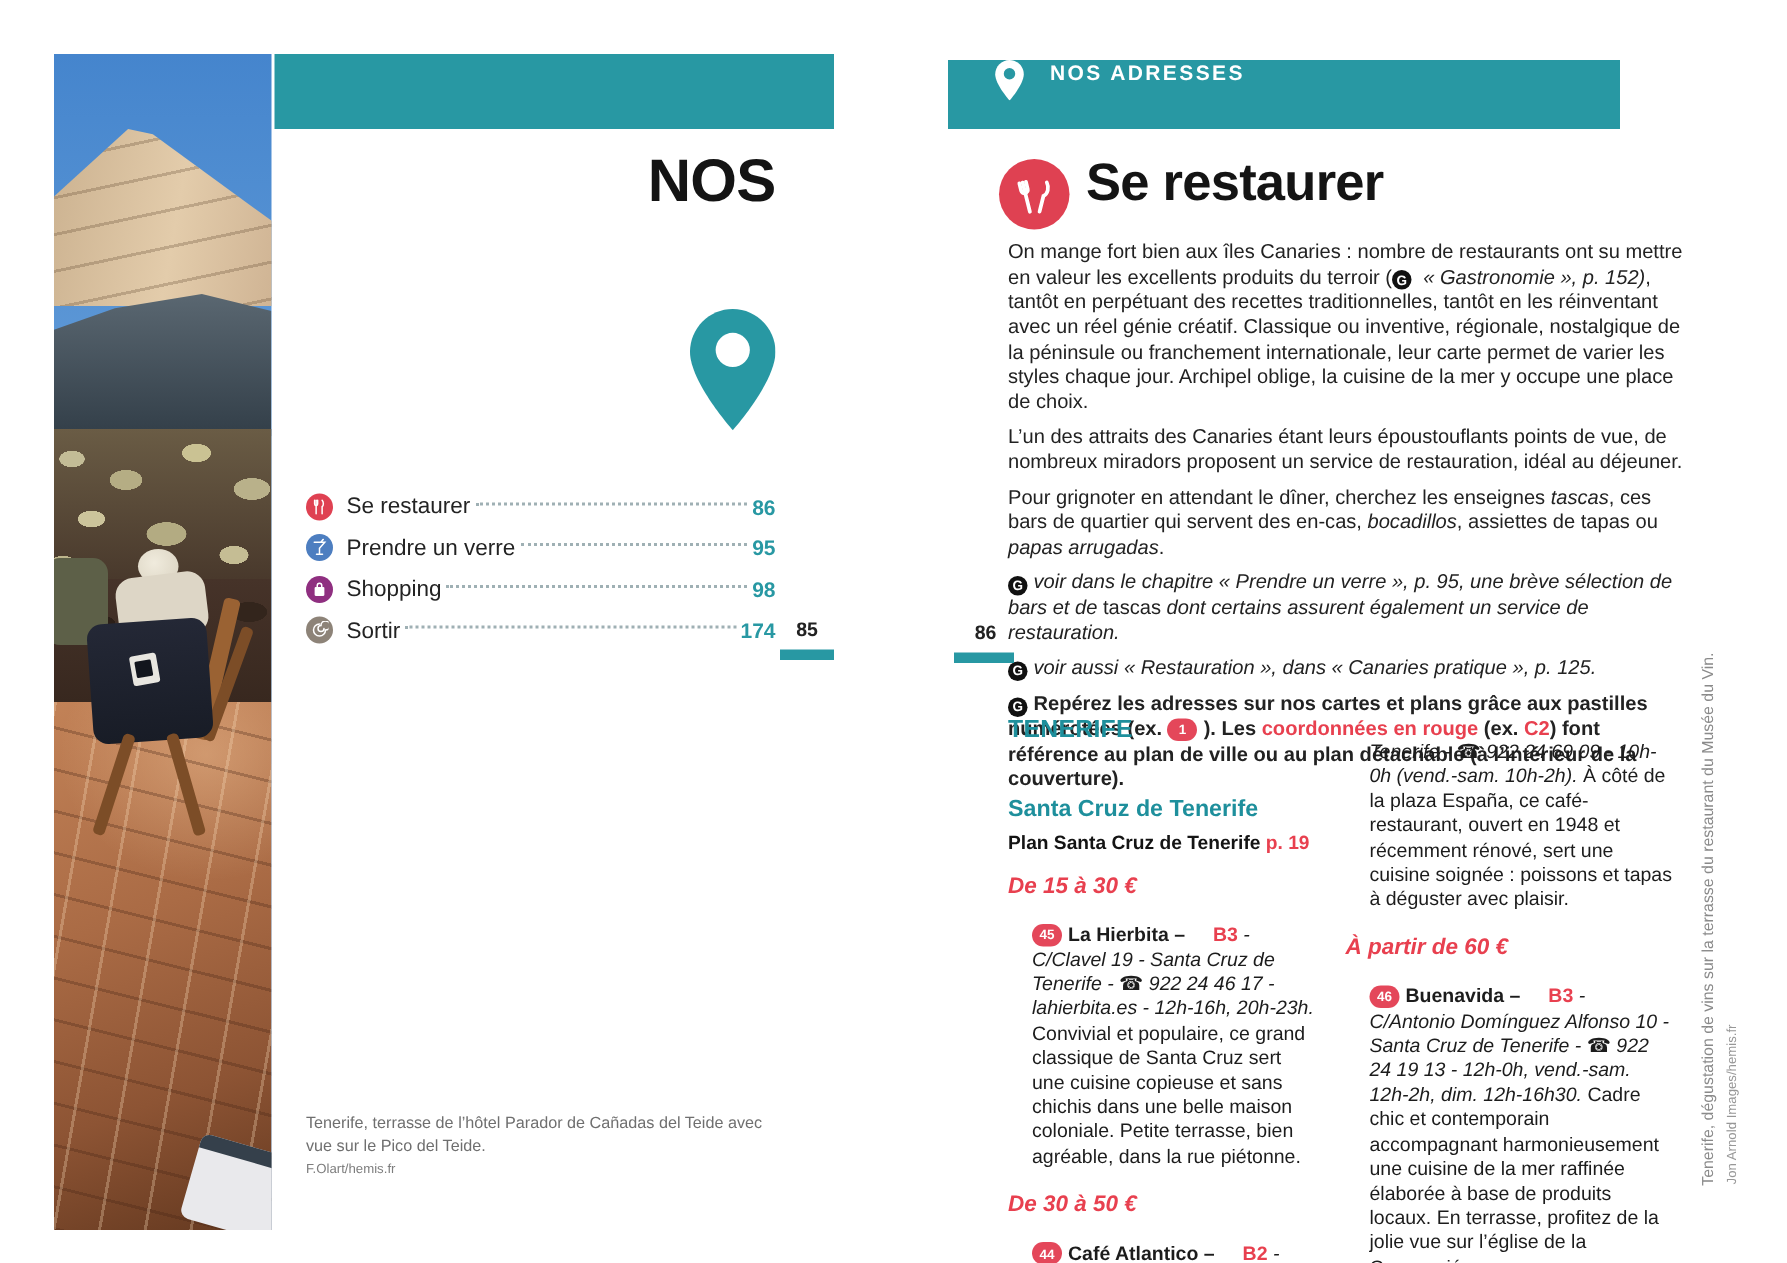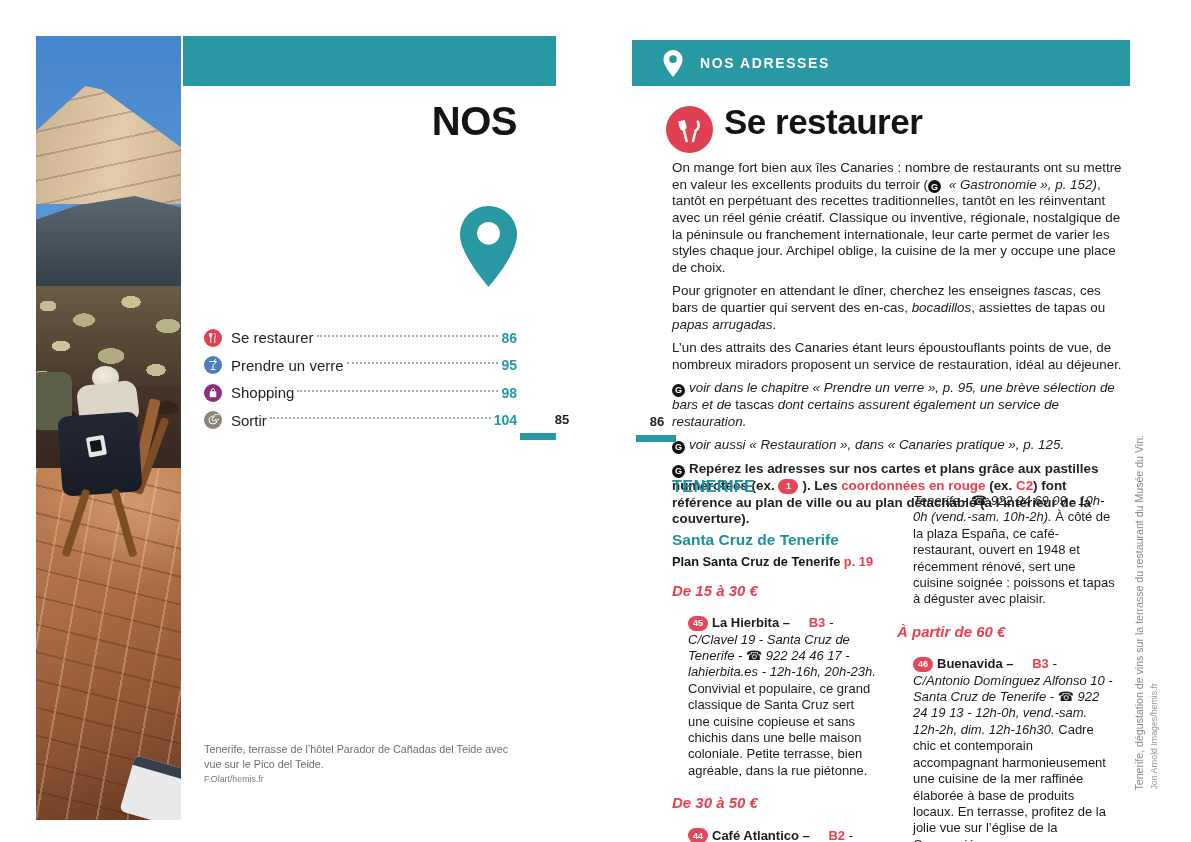--- a/index.html
+++ b/index.html
@@ -74,31 +74,31 @@
   .ico-drink{background:#4d7ec0;}
   .ico-shopping{background:#8f2f80;}
   .ico-nightlife{background:#8d8378;}
   .ico-lodging{background:#b2a133;}
   .toc-label{font-size:15px;color:#232323;padding-left:9px;white-space:nowrap;}
   .toc-leader{flex:1;border-bottom:2px dotted #9fb0b4;margin:0 3px 5px 3px;height:1px;}
   .toc-page{font-size:14px;font-weight:700;color:#2898a3;}
 
   .pm-num{position:absolute;font-size:13px;font-weight:700;color:#222;text-align:center;}
   .pm-bar{position:absolute;height:7px;background:#2898a3;}
-  .pm85-num{left:544px;top:412px;width:36px;}
+  .pm85-num{left:520px;top:412px;width:36px;}
   .pm85-bar{left:520px;top:433px;width:36px;}
   .pm86-num{left:638px;top:414px;width:38px;}
   .pm86-bar{left:636px;top:435px;width:40px;}
 
   .lp-caption{position:absolute;left:204px;top:742px;width:310px;font-size:10.8px;line-height:1.38;color:#6f6f6f;}
   .lp-credit{font-size:8.8px;margin-top:1px;color:#7d7d7d;}
 
   
-  .rp-bar{position:absolute;left:632px;top:40px;width:498px;height:46px;background:#2898a3;
-          display:flex;align-items:center;}
+  .rp-bar{position:absolute;left:632px;top:40px;width:448px;height:46px;background:#2898a3;
+          display:flex;}
   .rp-bar svg{width:20px;height:27px;margin-left:31px;}
   .rp-bar-label{color:#fff;font-size:14px;font-weight:700;letter-spacing:1.6px;margin-left:17px;}
 
   .rp-secico{position:absolute;left:666px;top:106px;width:47px;height:47px;border-radius:50%;
           background:#df4152;display:flex;align-items:center;justify-content:center;}
   .rp-secico svg{width:30px;height:30px;}
   .rp-title{position:absolute;left:724px;top:102px;font-size:35px;font-weight:800;letter-spacing:-.5px;color:#141414;}
 
   .rp-intro{position:absolute;left:672px;top:160px;width:457px;font-size:13.4px;line-height:16.6px;color:#222;}
   .rp-intro p{margin:0 0 7px 0;}
@@ -202,21 +202,21 @@
       <span class="toc-page">98</span>
     </div>
     <div class="toc-row">
       <span class="toc-ico ico-nightlife">
         <svg viewBox="0 0 24 24" fill="none" stroke="#fff" stroke-width="2" stroke-linecap="round">
             <path d="M12 4a8 8 0 108 8 6 6 0 10-6-6 4 4 0 104 4"></path>
           </svg>
       </span>
       <span class="toc-label">Sortir</span>
       <span class="toc-leader"></span>
-      <span class="toc-page">104</span>
+      <span class="toc-page">174</span>
     </div>
   </div>
 
   <div class="pm-num pm85-num">85</div>
   <div class="pm-bar pm85-bar"></div>
 
   <div class="lp-caption">
     <div>Tenerife, terrasse de l’hôtel Parador de Cañadas del Teide avec vue sur le Pico del Teide.</div>
     <div class="lp-credit">F.Olart/hemis.fr</div>
   </div>
@@ -237,22 +237,22 @@
         </g>
       <g transform="rotate(14 12 12)">
           <path d="M16.5 4c2 2.3 2 5.8 0 7.4V20"></path>
         </g>
     </svg>
   </div>
   <div class="rp-title">Se restaurer</div>
 
   <div class="rp-intro">
     <p><span>On mange fort bien aux îles Canaries : nombre de restaurants ont su mettre en valeur les excellents produits du terroir (</span><span class="it"><span class="see-icon"></span><span> « Gastronomie », p. 152)</span></span><span>, tantôt en perpétuant des recettes traditionnelles, tantôt en les réinventant avec un réel génie créatif. Classique ou inventive, régionale, nostalgique de la péninsule ou franchement internationale, leur carte permet de varier les styles chaque jour. Archipel oblige, la cuisine de la mer y occupe une place de choix.</span></p>
+    <p>L’un des attraits des Canaries étant leurs époustouflants points de vue, de nombreux miradors proposent un service de restauration, idéal au déjeuner.</p>
     <p><span>Pour grignoter en attendant le dîner, cherchez les enseignes </span><span class="it">tascas</span><span>, ces bars de quartier qui servent des en-cas, </span><span class="it">bocadillos</span><span>, assiettes de tapas ou </span><span class="it">papas arrugadas</span><span>.</span></p>
-    <p>L’un des attraits des Canaries étant leurs époustouflants points de vue, de nombreux miradors proposent un service de restauration, idéal au déjeuner.</p>
     <p class="it"><span class="see-icon"></span><span>voir dans le chapitre « Prendre un verre », p. 95, une brève sélection de bars et de </span><span style="font-style:normal">tascas</span><span> dont certains assurent également un service de restauration.</span></p>
     <p class="it"><span class="see-icon"></span><span>voir aussi « Restauration », dans « Canaries pratique », p. 125.</span></p>
     <p class="bold-p"><span class="see-icon"></span><span>Repérez les adresses sur nos cartes et plans grâce aux pastilles numérotées (ex. </span><span class="pill">1</span><span>). Les </span><span class="red-t">coordonnées en rouge</span><span> (ex. </span><span class="red-t">C2</span><span>) font référence au plan de ville ou au plan détachable (à l’intérieur de la couverture).</span></p>
   </div>
 
   <div class="pm-num pm86-num">86</div>
   <div class="pm-bar pm86-bar"></div>
 
   <div class="rp-region">TENERIFE</div>
 

